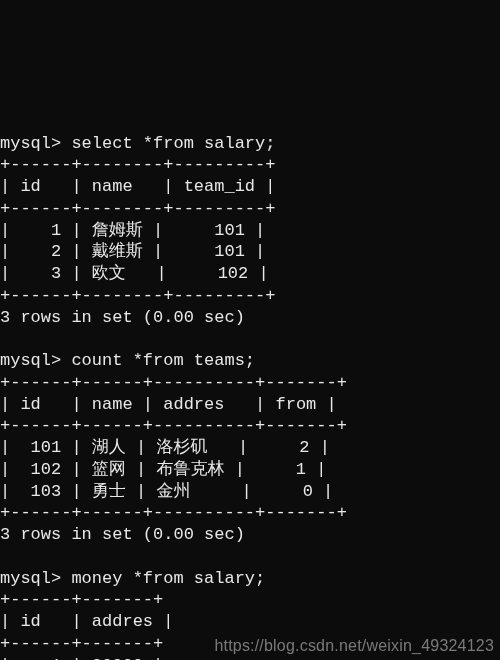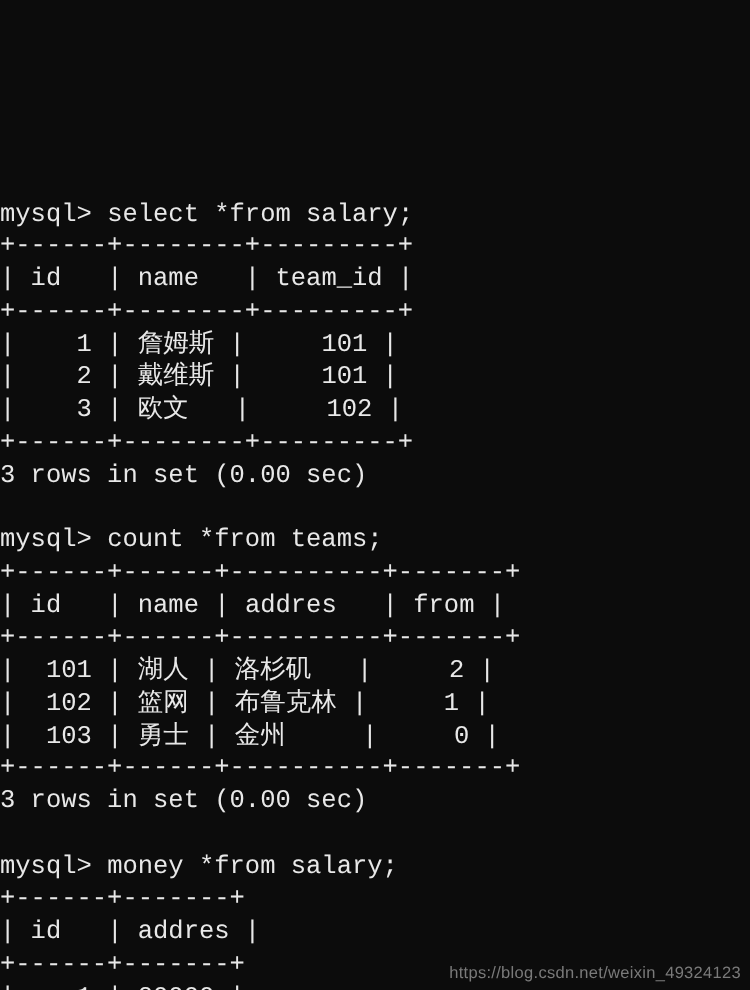--- a/index.html
+++ b/index.html
@@ -15,21 +15,21 @@
     overflow: hidden;
     white-space: pre;
   }
   .terminal {
     padding: 2px 0 0 0;
   }
   .watermark {
     position: absolute;
     bottom: 4px;
     right: 6px;
-    font-size: 11px;
+    font-size: 16px;
     color: #7a7a7a;
     font-family: Arial, sans-serif;
     letter-spacing: 0.2px;
   }
 </style>
 </head>
 <body>
 
 
 

